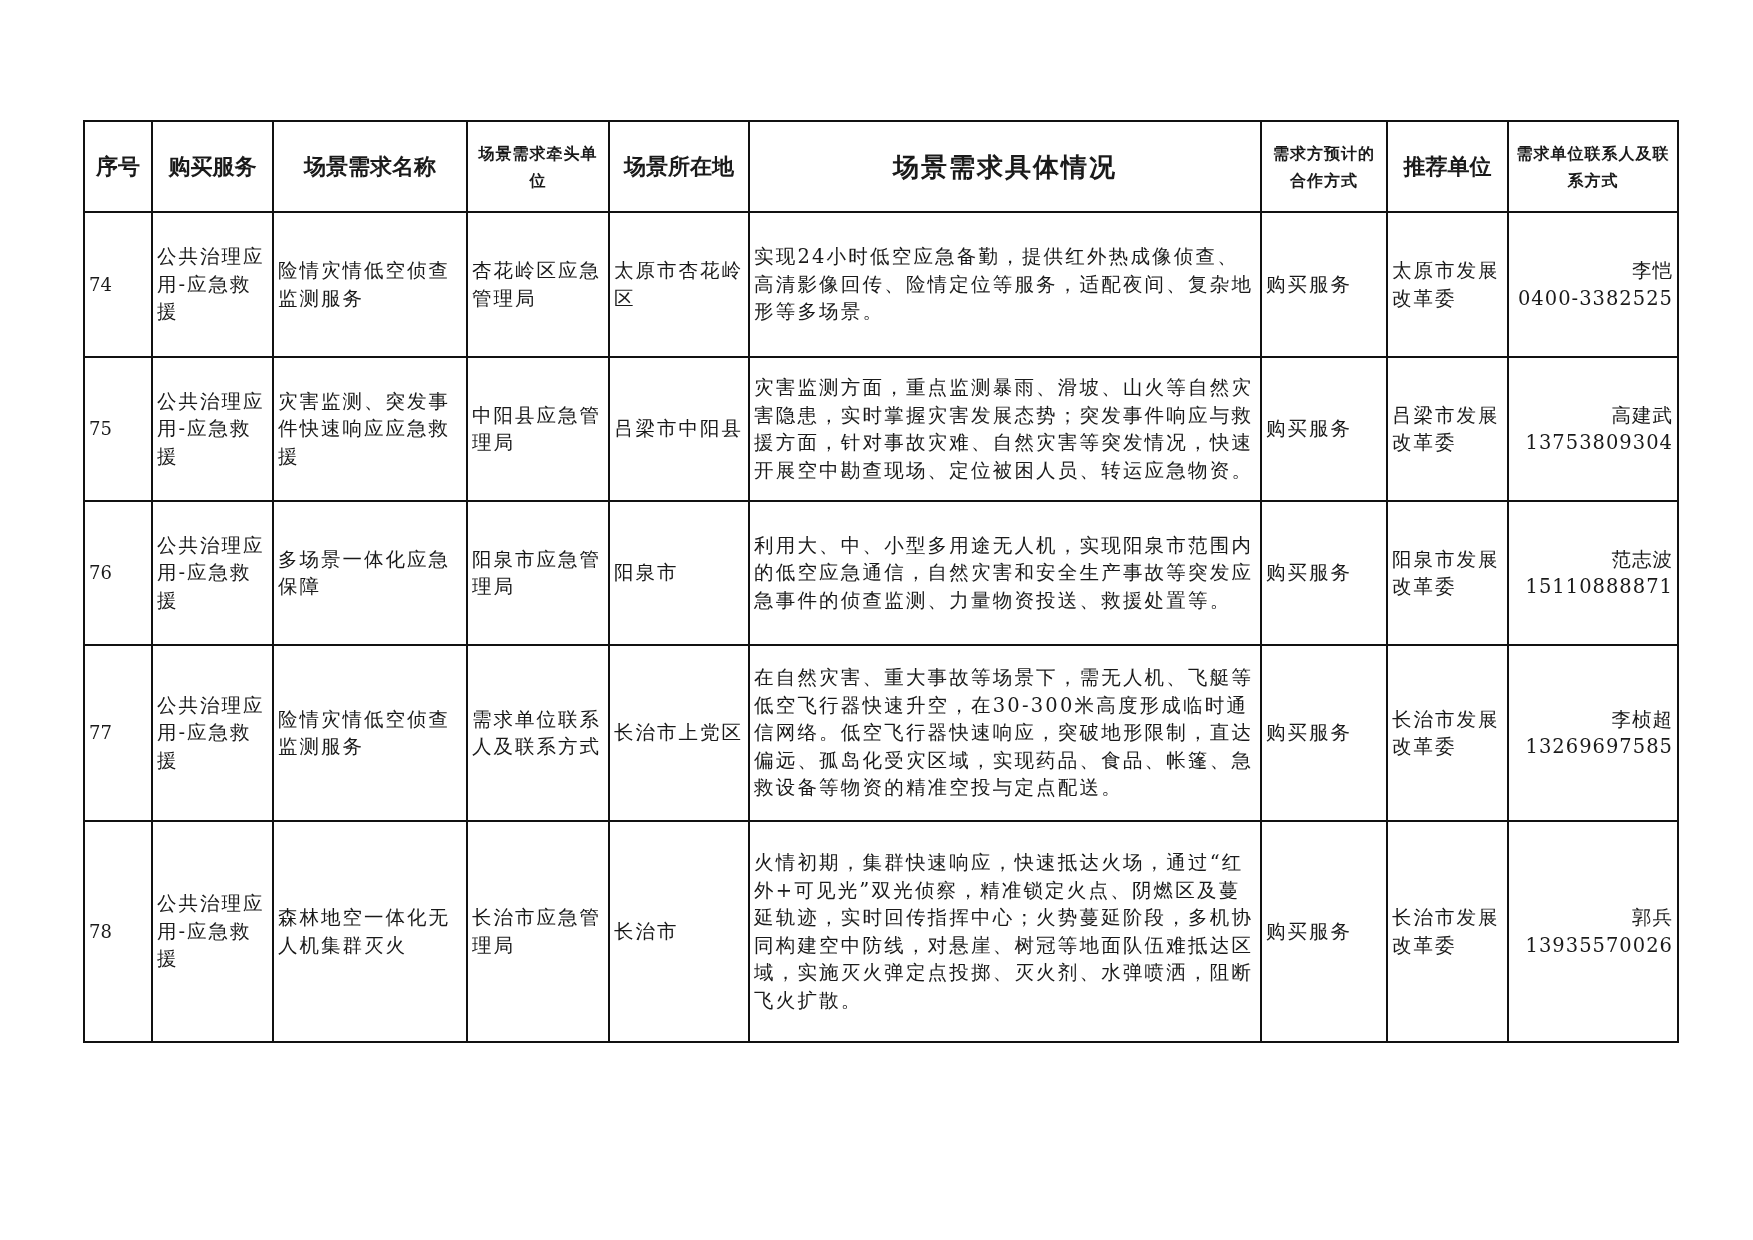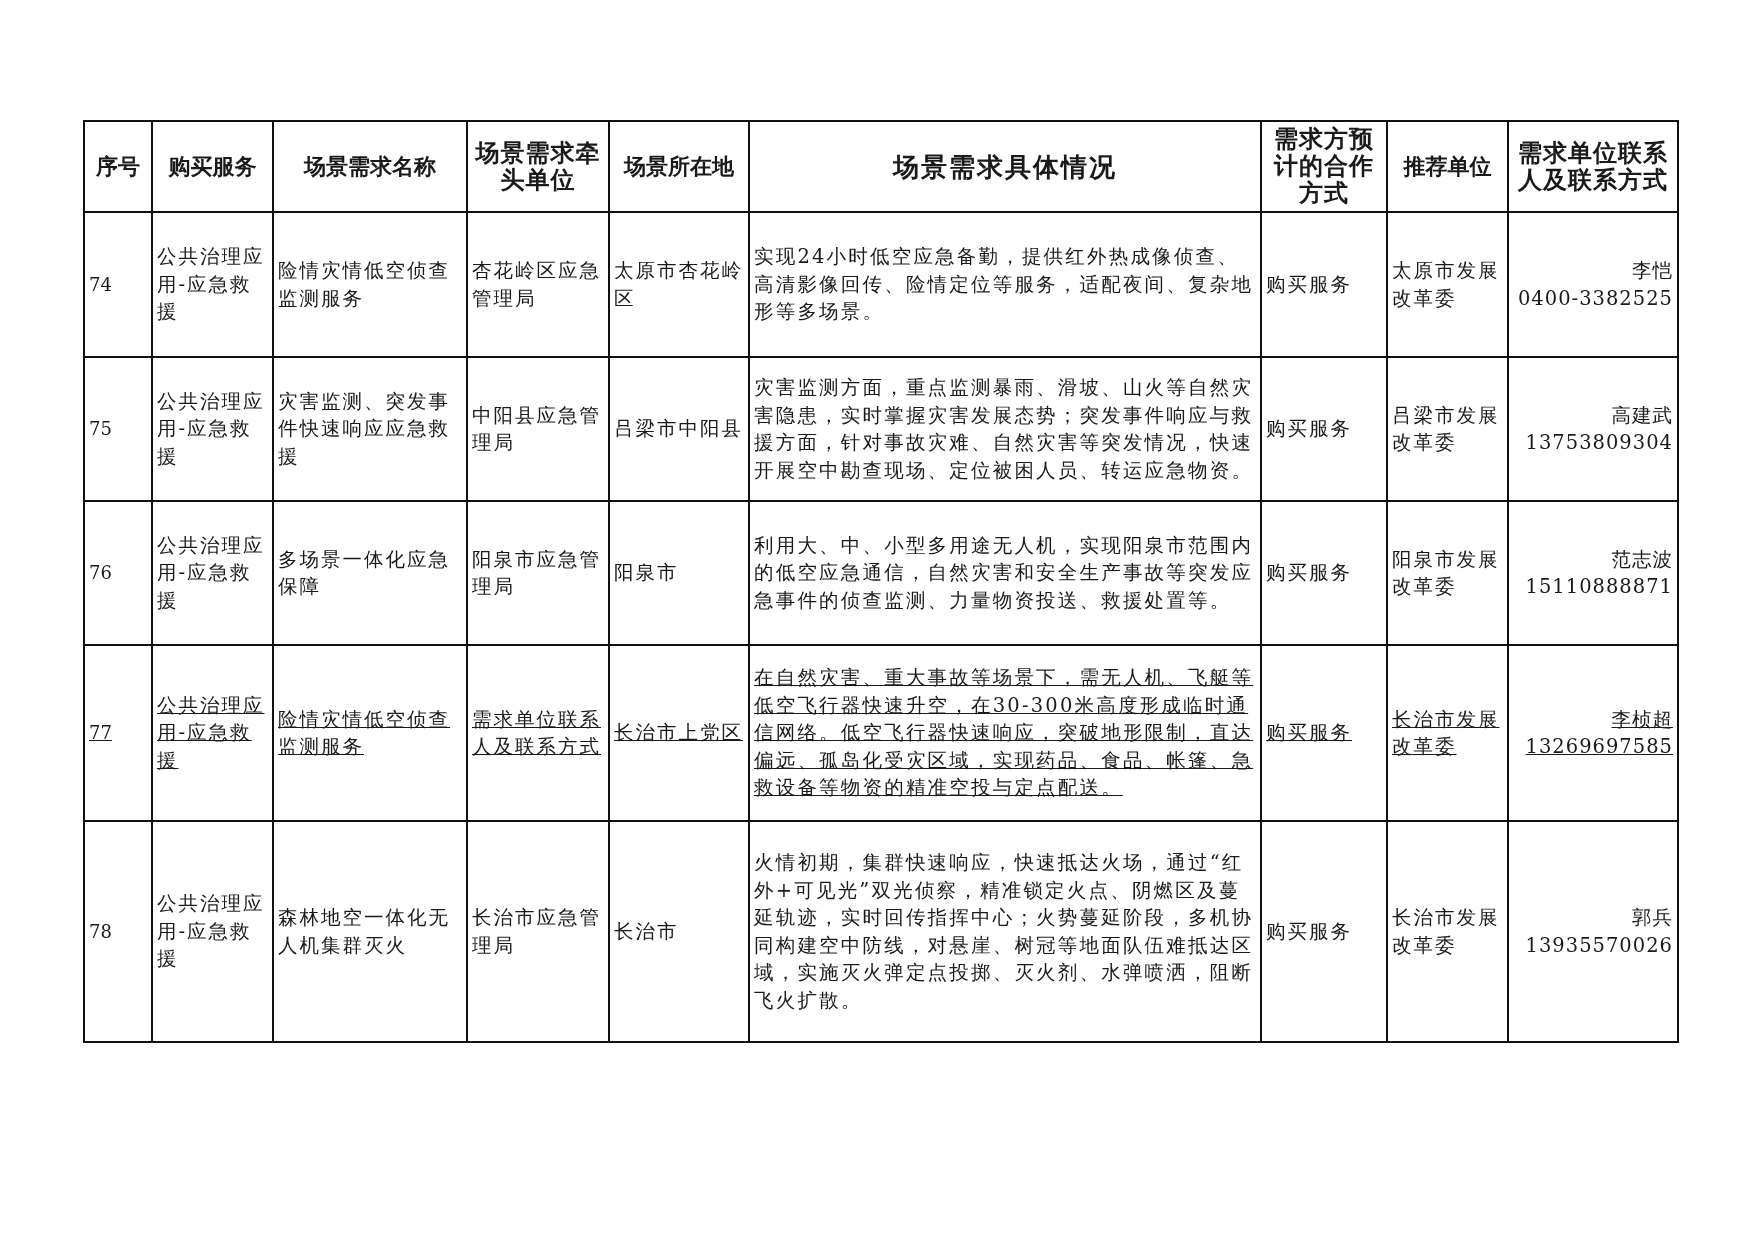--- a/index.html
+++ b/index.html
@@ -14,29 +14,29 @@
   table.grid td, table.grid th {
     border:2px solid #111; padding:0 4px; vertical-align:middle;
     overflow:hidden;
   }
   table.grid th {
     font-family: "DejaVu Sans", "Liberation Sans", sans-serif;
     font-weight:bold; font-size:22px; line-height:28px; text-align:center;
     height:89px;
   }
   table.grid th.big { font-size:26px; letter-spacing:2px; }
-  table.grid th.small { font-size:24px; line-height:27px; letter-spacing:1px; }
+  table.grid th.small { font-size:16px; line-height:27px; letter-spacing:1px; }
   table.grid td { font-size:19.5px; line-height:27.5px; letter-spacing:2px; text-align:left; }
   td.num { text-align:left; letter-spacing:0 !important; font-size:18px !important; }
   td.contact { text-align:center !important; letter-spacing:1px !important; }
   td.desc { padding:2px 4px; letter-spacing:2.2px !important; }
   .row74 td { height:143px; }
   .row75 td { height:142px; }
   .row76 td { height:142px; }
-  .row77 td { height:174px;text-decoration:underline; }
+  .row77 td { height:174px; }
   .row78 td { height:219px; }
   .contact-name, .contact-phone { display:block;text-align:right; }
   .page-number { position:absolute; top:1137px; left:0; width:1753px; text-align:center;
     font-size:19px; font-family:"DejaVu Serif", "Liberation Serif", serif; }
 </style>
 </head>
 <body>
 
 <div class="page">
   <table class="grid">

